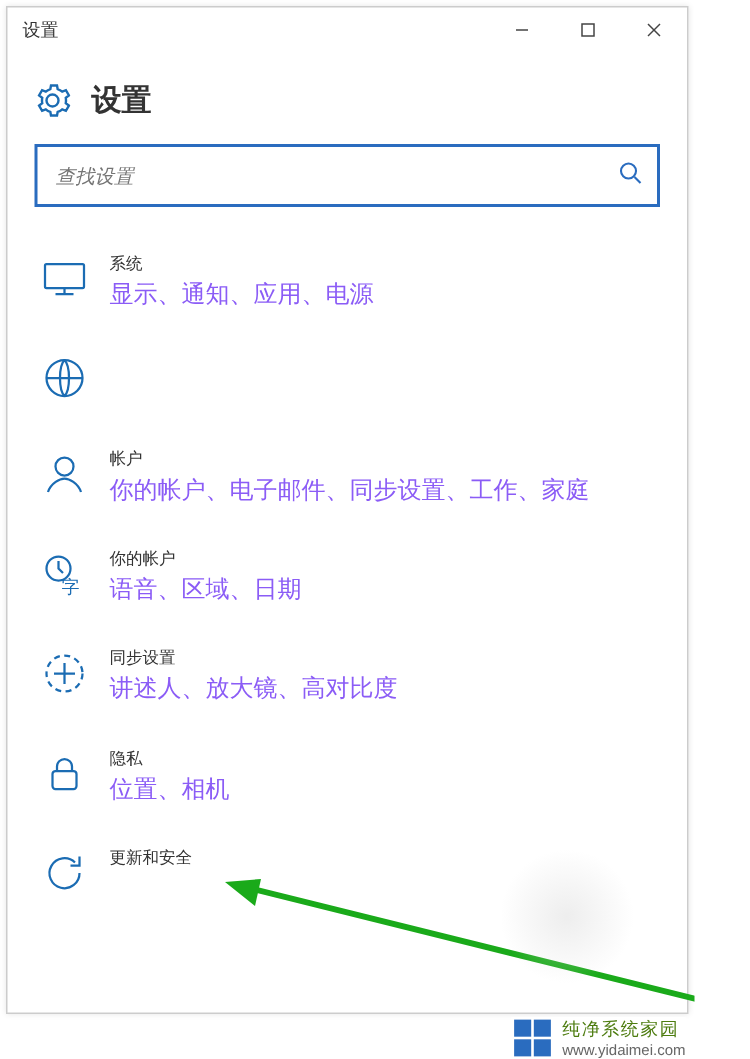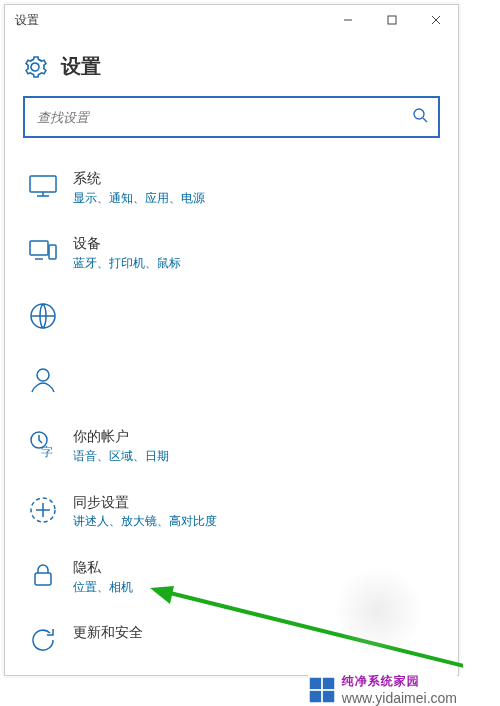--- a/index.html
+++ b/index.html
@@ -16,30 +16,30 @@
   .app-title{font-size:20px;font-weight:600;margin-left:14px;color:#333;}
   .search-wrap{margin:6px 18px 10px 18px;}
   .search{border:2px solid #2a6cbf;height:38px;display:flex;align-items:center;padding:0 10px;}
   .search input{flex:1;border:none;outline:none;font-size:13px;color:#555;font-style:italic;background:transparent;font-family:inherit;}
   .search .sicon{color:#2a6cbf;}
   .list{padding:6px 0 0 0;overflow:hidden;}
   .item{display:flex;align-items:flex-start;padding:14px 18px;}
   .icon{width:40px;min-width:40px;height:36px;display:flex;align-items:center;justify-content:center;color:#1b6cb3;}
   .icon svg{width:32px;height:32px;stroke:#1b6cb3;fill:none;stroke-width:1.5;}
   .text{margin-left:10px;margin-top:2px;}
-  .text .t1{font-size:14px;color:#333;line-height:1.2;}
-  .text .t2{font-size:12px;color:#0369a1;margin-top:4px;line-height:1.2;}
+  .text .t1{font-size:11px;color:#333;line-height:1.2;}
+  .text .t2{font-size:16px;color:#8b5cf6;margin-top:4px;line-height:1.2;}
   .arrow{position:absolute;}
   .arrow-line{stroke:#1aaa1a;stroke-width:4;fill:none;}
   .arrow-head{fill:#1aaa1a;}
   .wm-badge{position:absolute;right:6px;bottom:0;display:flex;align-items:center;background:#fff;}
   .wm-logo{width:28px;height:28px;margin-right:6px;}
   .wm-text{font-size:12px;}
-  .wm-l1{font-weight:700;color:#a21caf;letter-spacing:1px;}
-  .wm-l2{font-size:14px;color:#666;}
+  .wm-l1{font-weight:400;color:#4d7c0f;letter-spacing:1px;}
+  .wm-l2{font-size:10px;color:#666;}
   .blur-dot{position:absolute;right:40px;bottom:50px;width:90px;height:90px;border-radius:50%;
     background:radial-gradient(circle at 50% 50%,rgba(220,220,220,.5),transparent 70%);pointer-events:none;}
 </style>
 </head>
 <body>
 
 <div class="canvas">
   <div class="frame">
     <div class="titlebar">
       <div class="title">设置</div>
@@ -94,47 +94,36 @@
             </svg>
           </div>
           <div class="text">
             <div class="t1">系统</div>
             <div class="t2">显示、通知、应用、电源</div>
           </div>
         </div>
         <div class="item">
           <div class="icon">
             <svg viewBox="0 0 32 32">
-              <rect x="3" y="6" width="18" height="14" rx="1"></rect>
-              <rect x="22" y="10" width="7" height="14" rx="1"></rect>
-              <line x1="8" y1="24" x2="16" y2="24"></line>
-            </svg>
-          </div>
-          <div class="text">
-            <div class="t1">设备</div>
-            <div class="t2">蓝牙、打印机、鼠标</div>
-          </div>
-        </div>
-        <div class="item">
-          <div class="icon">
-            <svg viewBox="0 0 32 32">
               <circle cx="16" cy="16" r="12"></circle>
               <line x1="4" y1="16" x2="28" y2="16"></line>
               <path d="M16 4c4 4 4 20 0 24M16 4c-4 4-4 20 0 24"></path>
             </svg>
           </div>
         </div>
         <div class="item">
           <div class="icon">
             <svg viewBox="0 0 32 32">
               <circle cx="16" cy="11" r="6"></circle>
               <path d="M5 28c2-6 8-9 11-9s9 3 11 9"></path>
             </svg>
           </div>
           <div class="text">
+            <div class="t1">帐户</div>
+            <div class="t2">你的帐户、电子邮件、同步设置、工作、家庭</div>
           </div>
         </div>
         <div class="item">
           <div class="icon">
             <svg viewBox="0 0 32 32">
               <circle cx="12" cy="12" r="8"></circle>
               <path d="M12 7v5l3 3"></path>
               <text x="14" y="28" font-size="12" fill="#1b6cb3" stroke="none" font-family="sans-serif">字</text>
             </svg>
           </div>

